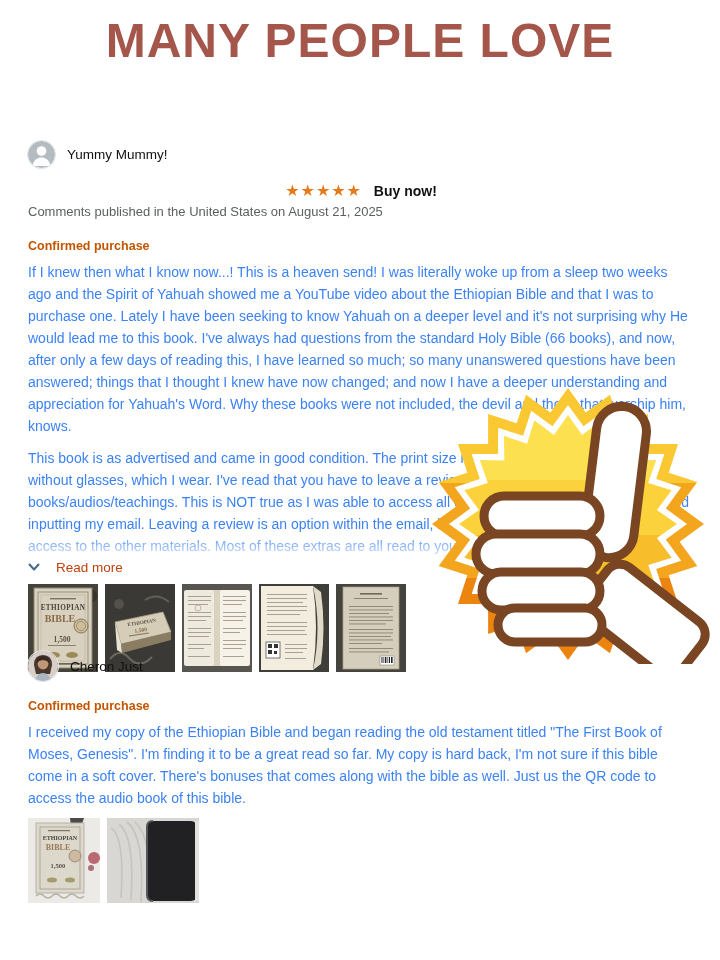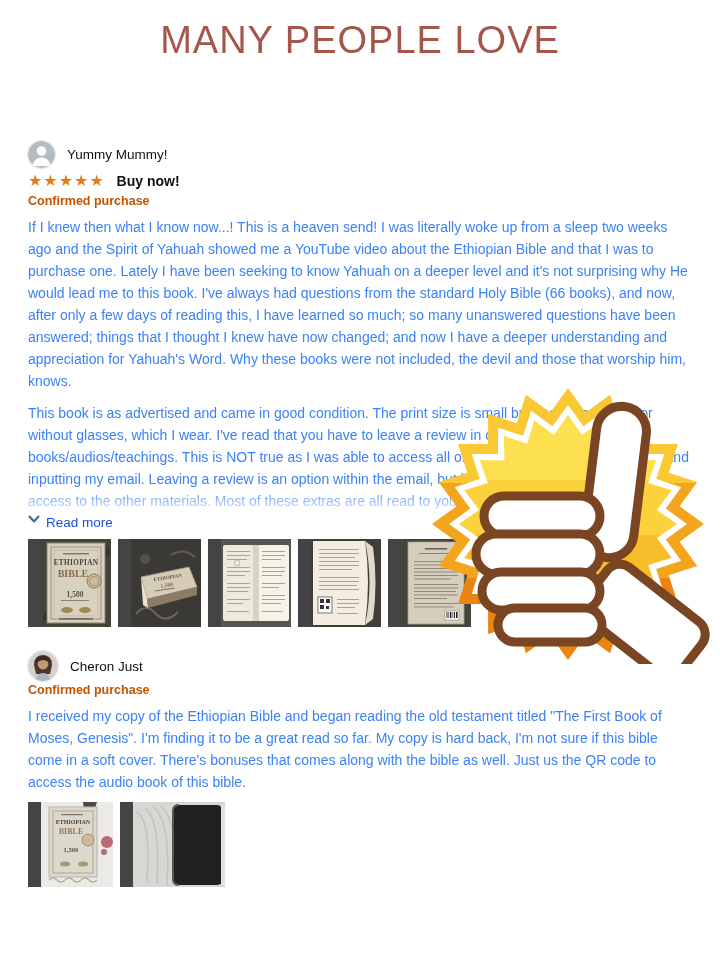--- a/index.html
+++ b/index.html
@@ -3,43 +3,43 @@
 <meta charset="utf-8">
 <style>
   html,body{margin:0;padding:0;}
   body{
     width:720px;height:960px;position:relative;background:#fff;overflow:hidden;
     font-family:"Liberation Sans",sans-serif;color:#333;
   }
   
   .page-title{
     position:absolute;top:12px;left:0;width:720px;text-align:center;
-    color:#a5564b;font-weight:normal;font-size:38px;line-height:57px;letter-spacing:1px;
+    color:#a5564b;font-weight:bold;font-size:48px;line-height:57px;letter-spacing:1px;
   }
   
   .review{position:absolute;left:28px;width:666px;}
   #review1{top:140px;}
   #review2{top:652px;}
   .author-row{display:flex;align-items:center;gap:12px;height:28px;}
   .avatar{width:27px;height:27px;border-radius:50%;overflow:hidden;flex:0 0 auto;box-shadow:0 0 0 1px #e3e6e6;}
   .avatar svg{display:block;}
   .author-name{font-size:13.5px;color:#111;}
-  .stars-line{margin-top:3px;font-size:14px;line-height:20px;color:#0f1111;}
+  .stars-line{margin-top:13px;font-size:14px;line-height:20px;color:#0f1111;text-align:center;}
   .stars{color:#e57a1b;font-size:16px;letter-spacing:1px;margin-right:8px;white-space:nowrap;}
   .review-title{font-weight:bold;color:#111;}
   .meta{margin-top:2px;font-size:13px;line-height:17px;color:#5a5f5f;}
-  .verified{margin-top:2px;font-size:12.5px;line-height:16px;color:#c45500;font-weight:bold;}
+  .verified{margin-top:18px;font-size:12.5px;line-height:16px;color:#c45500;font-weight:bold;}
   .body-text{margin-top:7px;font-size:14px;line-height:22px;color:#3b82f6;}
   .clamp{position:relative;max-height:110px;overflow:hidden;margin-top:10px;}
   .clamp::after{content:"";position:absolute;left:0;right:0;bottom:0;height:26px;
     background:linear-gradient(rgba(255,255,255,0),rgba(255,255,255,.8));}
-  .read-more{margin-top:3px;display:flex;align-items:flex-start;gap:6px;font-size:13.5px;
-    color:#1d4ed8;cursor:pointer;width:110px;}
+  .read-more{margin-top:3px;display:flex;align-items:center;gap:16px;font-size:13.5px;
+    color:#c2410c;cursor:pointer;width:110px;}
   .photo-row{margin-top:9px;display:flex;gap:7px;}
-  .photo{display:block;background:#444;flex:0 0 auto;cursor:pointer;padding-left:13px;}
+  .photo{display:block;background:#444;flex:0 0 auto;cursor:pointer;}
   .photo svg{display:block;}
   
   .thumb-badge{position:absolute;left:418px;top:384px;width:300px;height:280px;z-index:5;pointer-events:none;}
 </style>
 </head>
 <body>
 
 <div class="page-title">
   <div>MANY PEOPLE LOVE</div>
 </div>
@@ -54,20 +54,21 @@
       </svg>
     </span>
     <span class="author-name">Yummy Mummy!</span>
   </div>
 
   <div class="stars-line">
     <span class="stars">★★★★★</span>
     <span class="review-title">Buy now!</span>
   </div>
 
+  <div class="meta">Comments published in the United States on August 21, 2025</div>
   <div class="verified">Confirmed purchase</div>
 
   <div class="body-text">If I knew then what I know now...! This is a heaven send! I was literally woke up from a sleep two weeks ago and the Spirit of Yahuah showed me a YouTube video about the Ethiopian Bible and that I was to purchase one. Lately I have been seeking to know Yahuah on a deeper level and it's not surprising why He would lead me to this book. I've always had questions from the standard Holy Bible (66 books), and now, after only a few days of reading this, I have learned so much; so many unanswered questions have been answered; things that I thought I knew have now changed; and now I have a deeper understanding and appreciation for Yahuah's Word. Why these books were not included, the devil and those that worship him, knows.</div>
   <div class="body-text clamp">This book is as advertised and came in good condition. The print size is small but I can read it with or without glasses, which I wear. I've read that you have to leave a review in order to access the other books/audios/teachings. This is NOT true as I was able to access all of them by scanning the QR code and inputting my email. Leaving a review is an option within the email, but it is not required in order to gain access to the other materials. Most of these extras are all read to you, which is a nice feature of the</div>
 
   <div class="read-more">
     <svg width="12" height="9" viewBox="0 0 12 9">
       <polyline points="1.5,1.5 6,6.5 10.5,1.5" fill="none" stroke="#44688c" stroke-width="2" stroke-linecap="round" stroke-linejoin="round"></polyline>
     </svg>
     <span>Read more</span>

